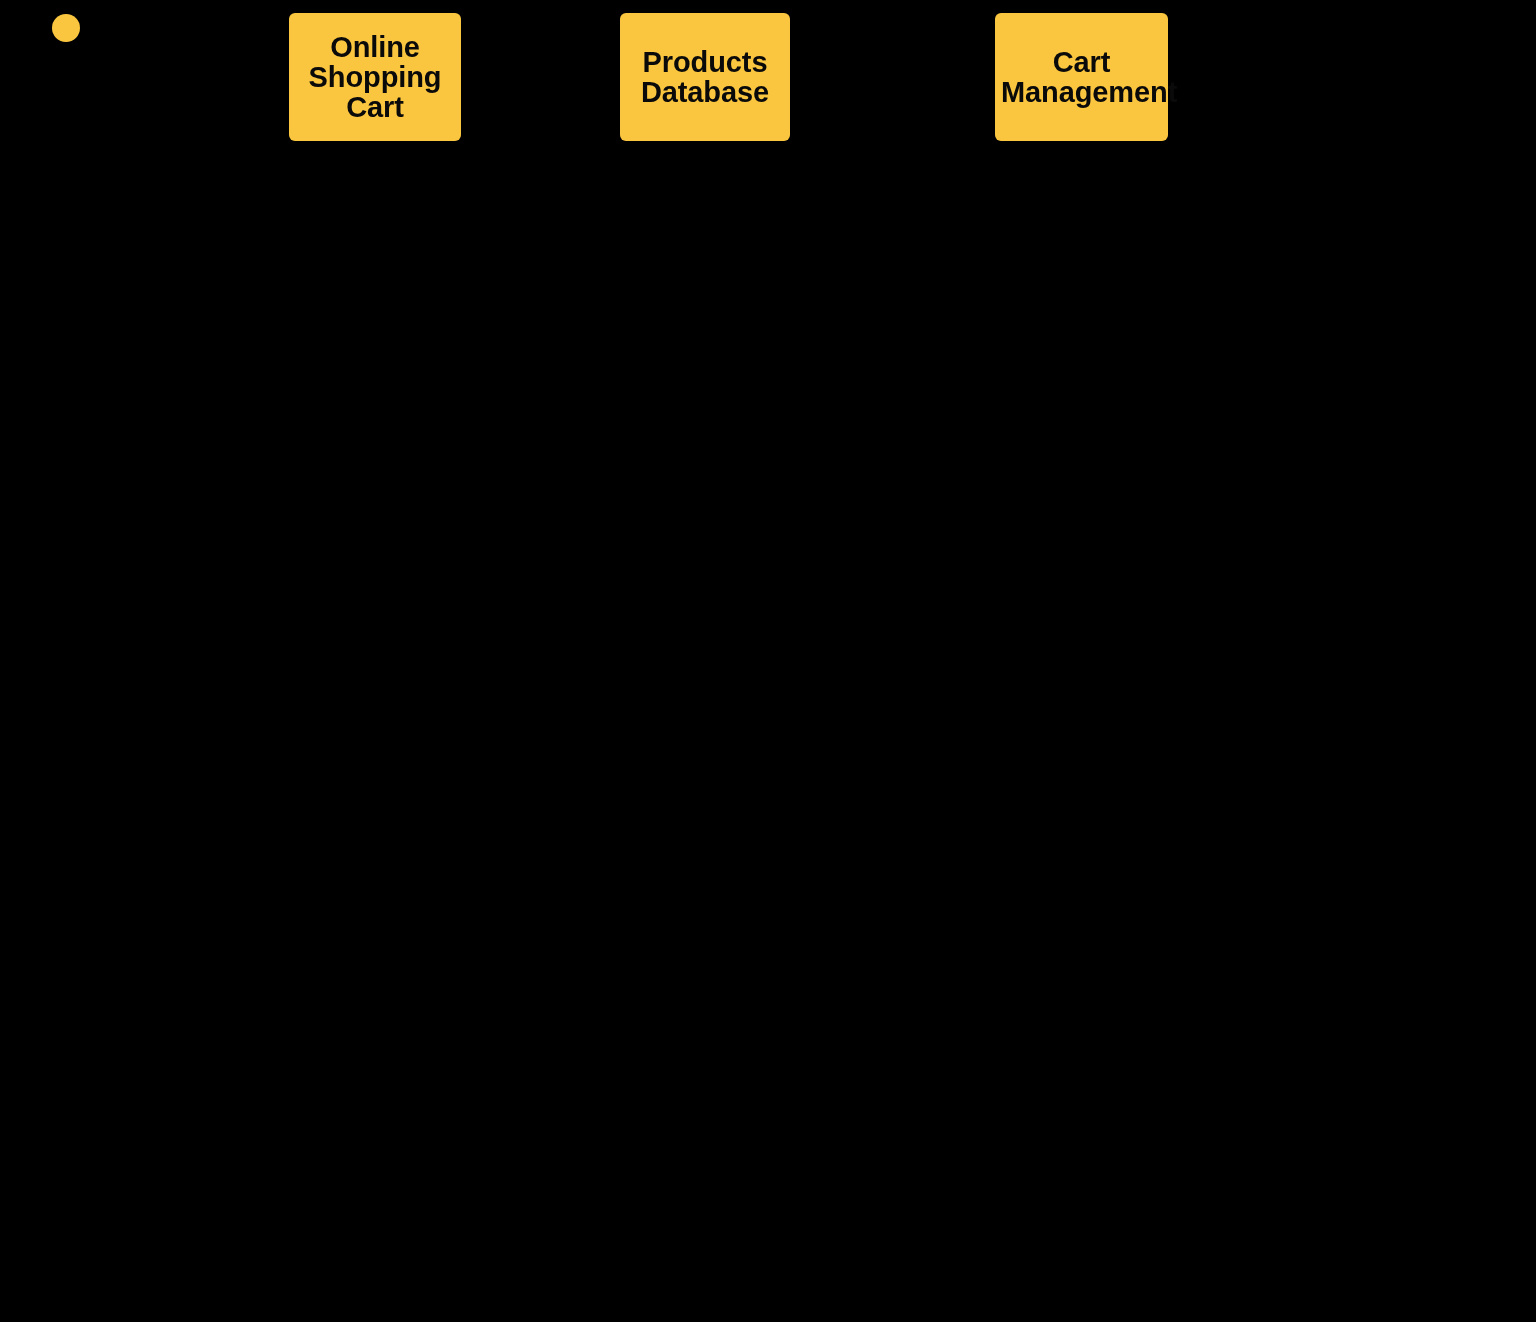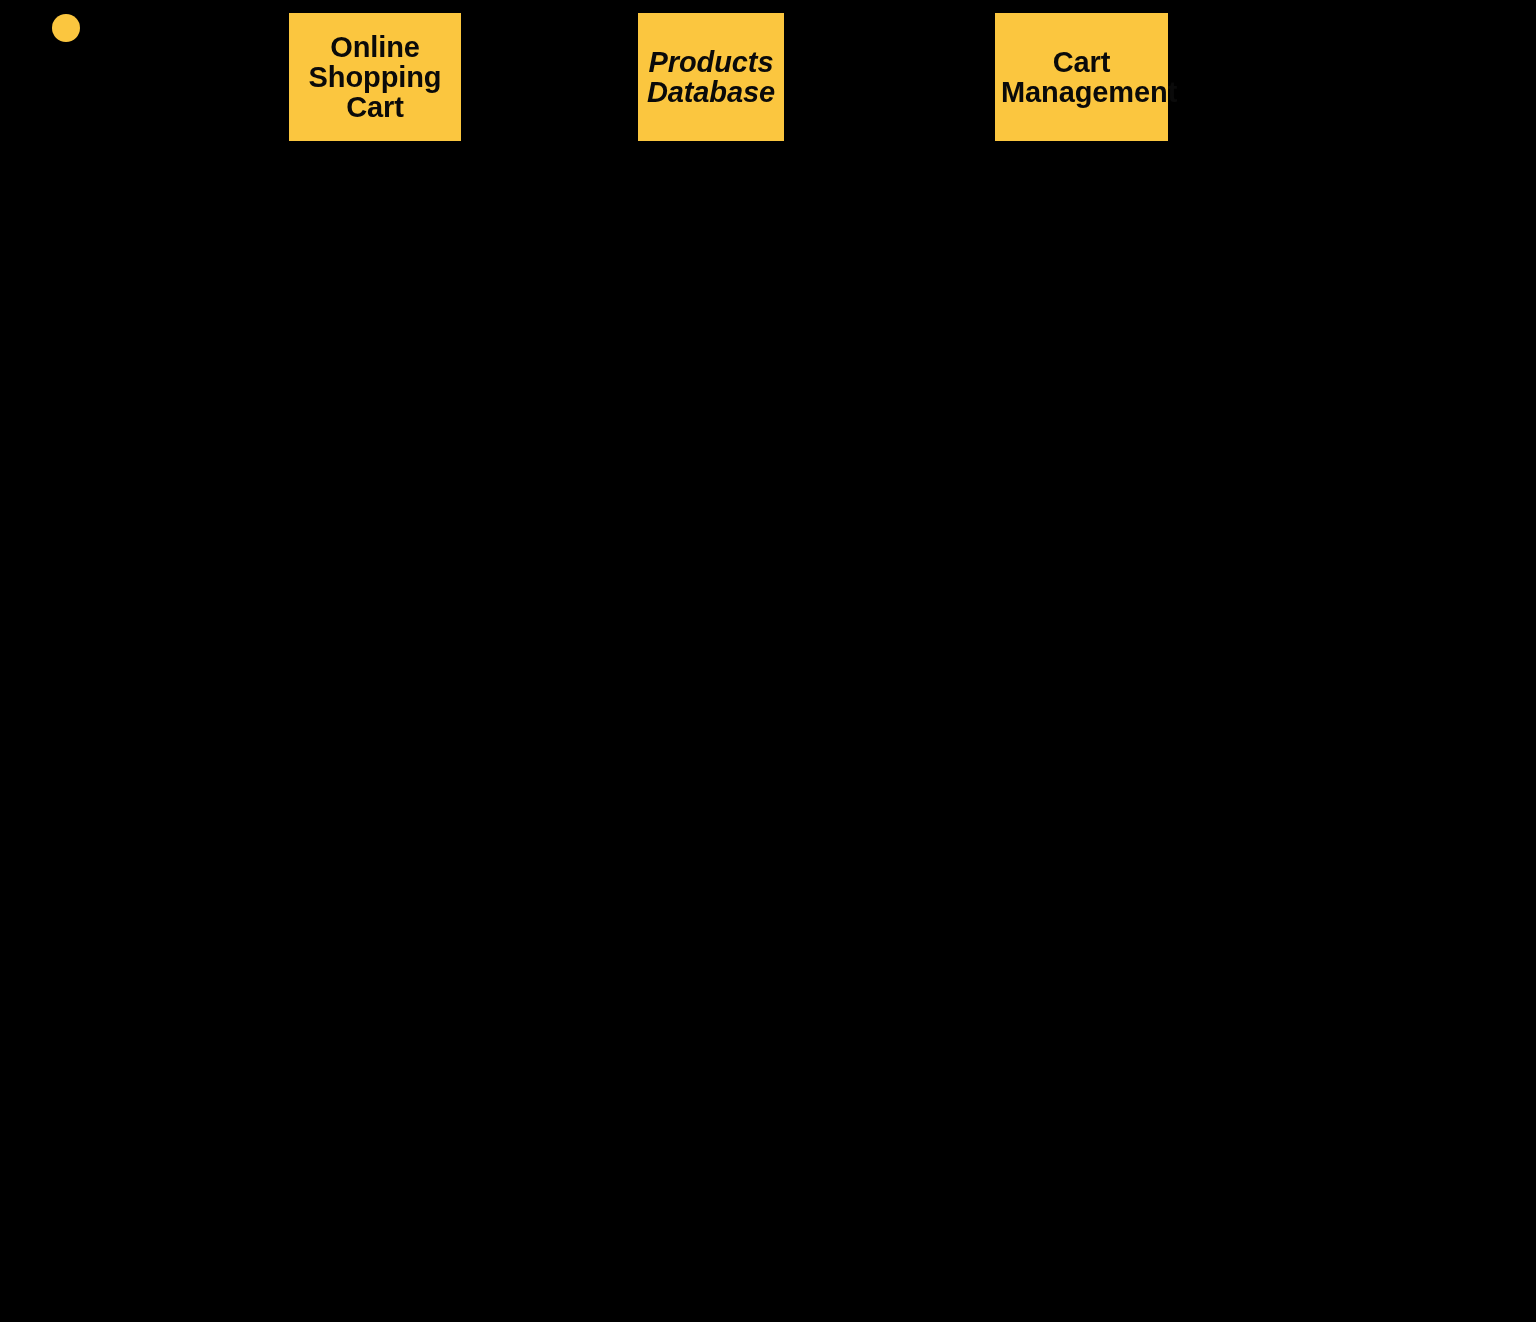--- a/index.html
+++ b/index.html
@@ -36,21 +36,21 @@
     border-radius: 50%;
     background: #FBC63F;
   }
 
   
   .node {
     position: absolute;
     top: 13px;
     height: 128px;
     background: #FBC63F;
-    border-radius: 0;
+    border-radius: 6px;
     display: flex;
     align-items: center;
     justify-content: center;
     box-sizing: border-box;
     padding: 4px 6px;
   }
 
   .node-label {
     display: block;
     width: 100%;
@@ -59,21 +59,21 @@
     font-family: "Liberation Sans", sans-serif;
     font-weight: bold;
     font-size: 29px;
     line-height: 1.04;
     letter-spacing: -0.1px;
     white-space: pre-line;
   }
 
   
   #node-0 { left: 289px;  width: 172px; }
-  #node-1 { left: 638px;  width: 146px; font-style: italic; }
+  #node-1 { left: 620px;  width: 170px; }
   #node-2 { left: 995px;  width: 173px; }
   #node-3 { left: 1349px; width: 170px; }
 
   
   .canvas-body {
     position: absolute;
     left: 0;
     top: 160px;
     width: 1536px;
     height: 1162px;

